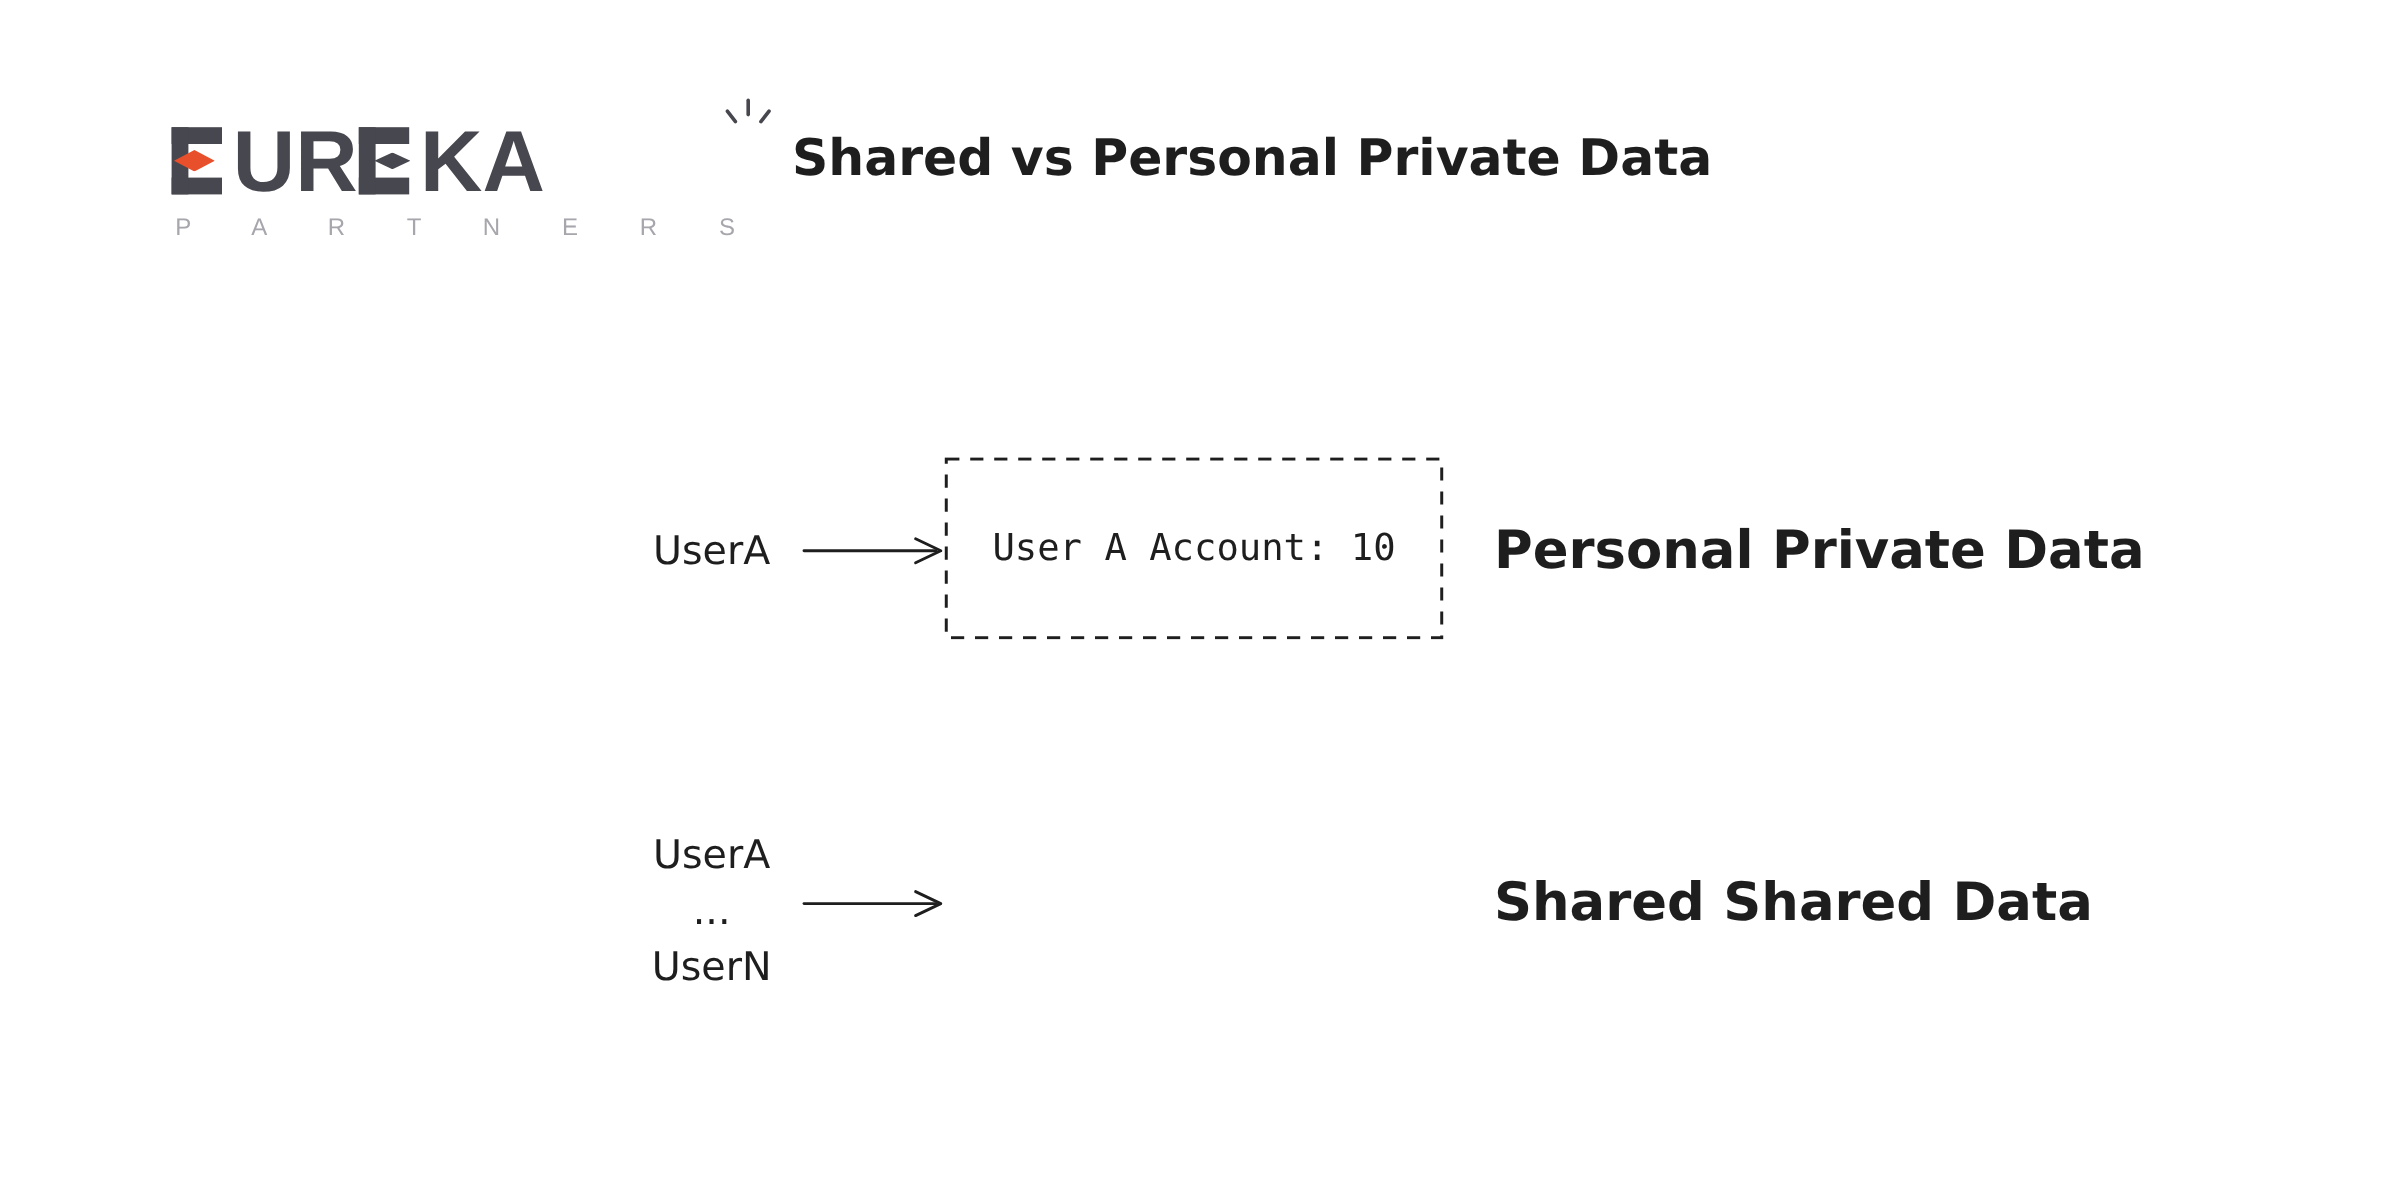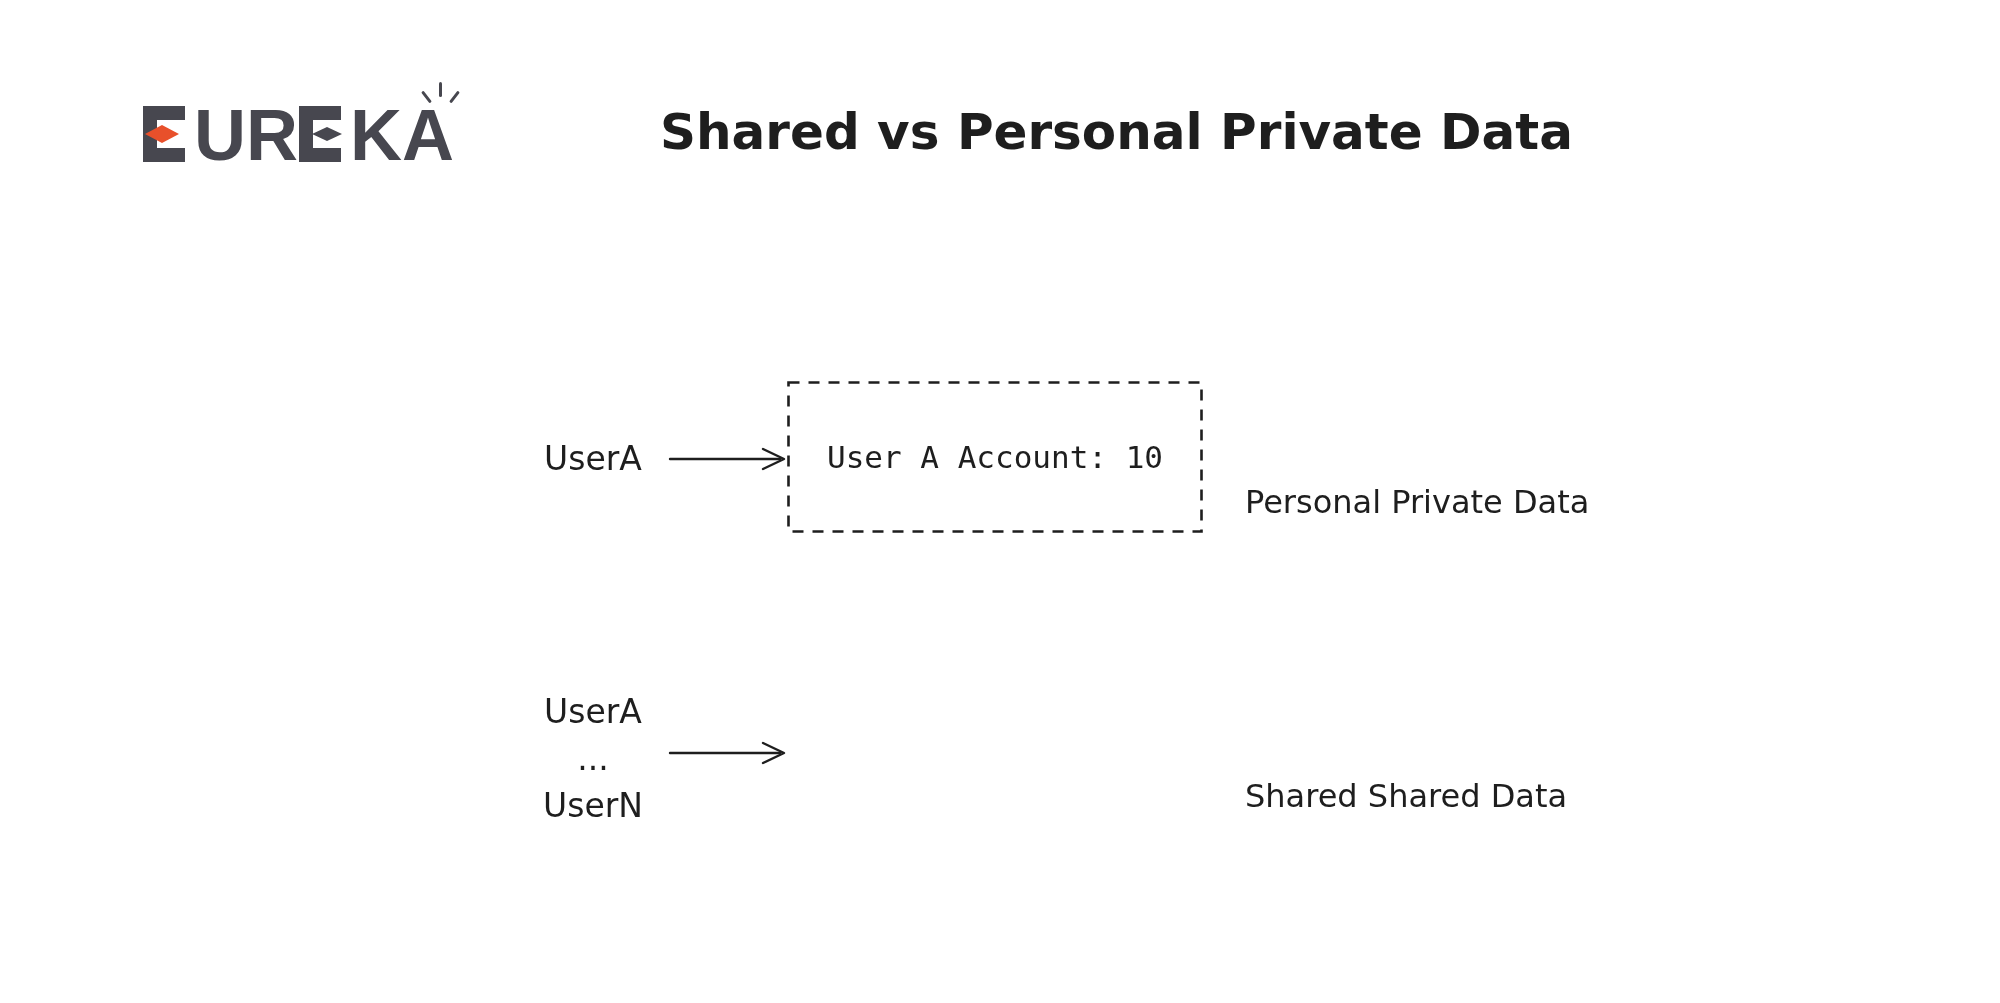--- a/index.html
+++ b/index.html
@@ -52,38 +52,38 @@
     margin-top:17px;padding-left:3px;
     font-family:"Liberation Sans",sans-serif;
     font-size:20px;font-weight:500;color:var(--muted,#a6a6ac);
     letter-spacing:23px;white-space:nowrap;
   }
 
   
   .title{
     position:absolute;left:660px;top:106px;margin:0;
     font-family:"DejaVu Sans",sans-serif;
-    font-size:50px;font-weight:600;line-height:52px;
+    font-size:42px;font-weight:600;line-height:52px;
     color:var(--ink,#1e1e1e);white-space:nowrap;
   }
 
   
   .src-label{
     position:absolute;left:538px;width:110px;
     text-align:center;font-size:33px;font-weight:500;line-height:44px;
     white-space:nowrap;
   }
   .src-col{
     position:absolute;left:538px;top:688px;width:110px;
     text-align:center;font-size:33px;font-weight:500;line-height:47px;
     white-space:nowrap;
   }
   .side-label{
     position:absolute;left:1245px;
-    font-size:32px;font-weight:400;line-height:46px;white-space:nowrap;margin-top:43px;
+    font-size:44px;font-weight:700;line-height:46px;white-space:nowrap;
   }
 
   
   .arrow{position:absolute;color:var(--ink,#1e1e1e);}
 
   
   .dashed-box{position:absolute;left:787px;width:416px;}
   .dashed-box .stroke{position:absolute;left:0;top:0;color:var(--ink,#1e1e1e);}
   .box-text{
     position:absolute;left:0;top:0;width:100%;height:100%;
@@ -111,20 +111,21 @@
         <span class="diamond dark"></span>
       </span>
       <span class="logo-letter">K</span>
       <span class="logo-letter">A</span>
       <span class="rays">
         <span class="ray r1"></span>
           <span class="ray r2"></span>
           <span class="ray r3"></span>
       </span>
     </div>
+    <div class="logo-sub">P A R T N E R S</div>
   </div>
 
   <h1 class="title">Shared vs Personal Private Data</h1>
 
   <div class="src-label" style="top:437px;">UserA</div>
 
   <svg class="arrow" style="left:668px;top:444px;" width="122" height="30" viewBox="0 0 122 30">
     <path d="M2 15 L112 15" stroke="currentColor" stroke-width="2.4" stroke-linecap="round" fill="none"></path>
     <path d="M95 5 L116 15 L95 25" stroke="currentColor" stroke-width="2.4" stroke-linecap="round" stroke-linejoin="round" fill="none"></path>
   </svg>

